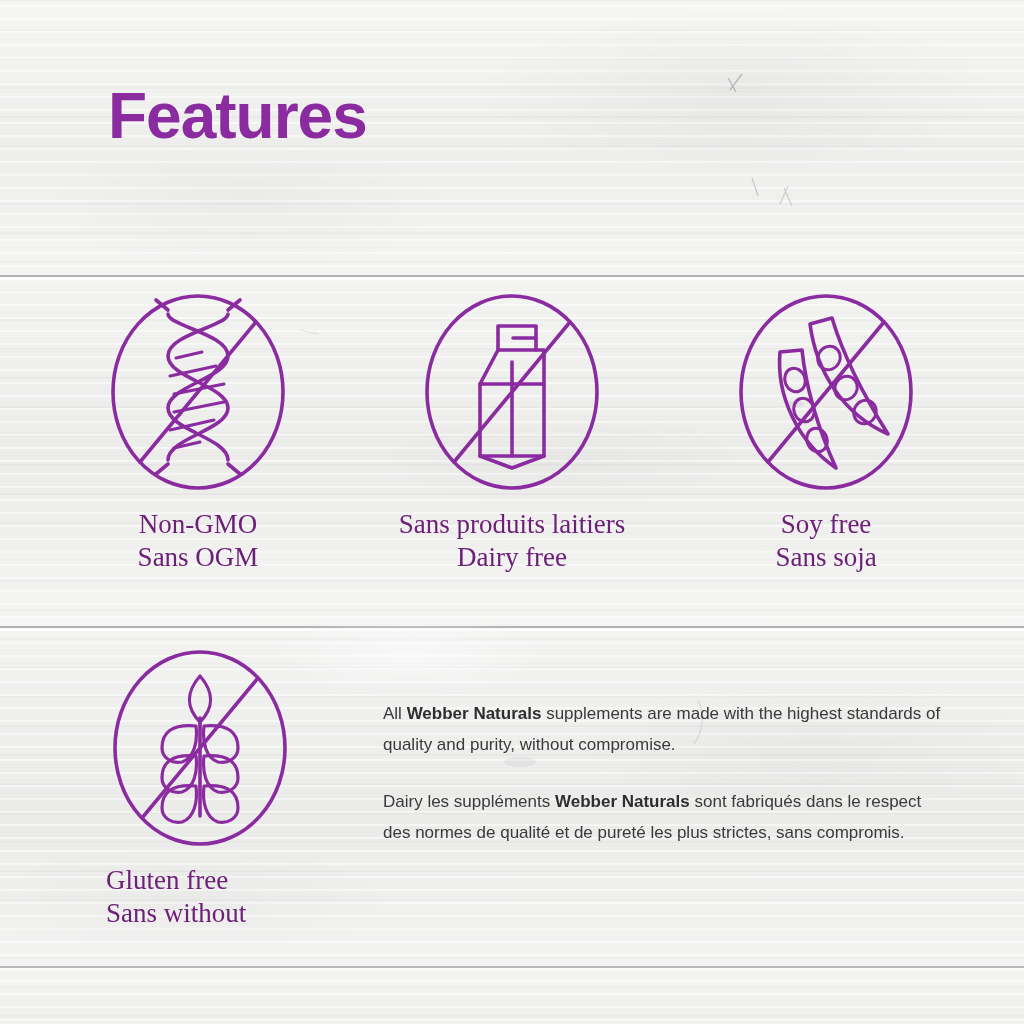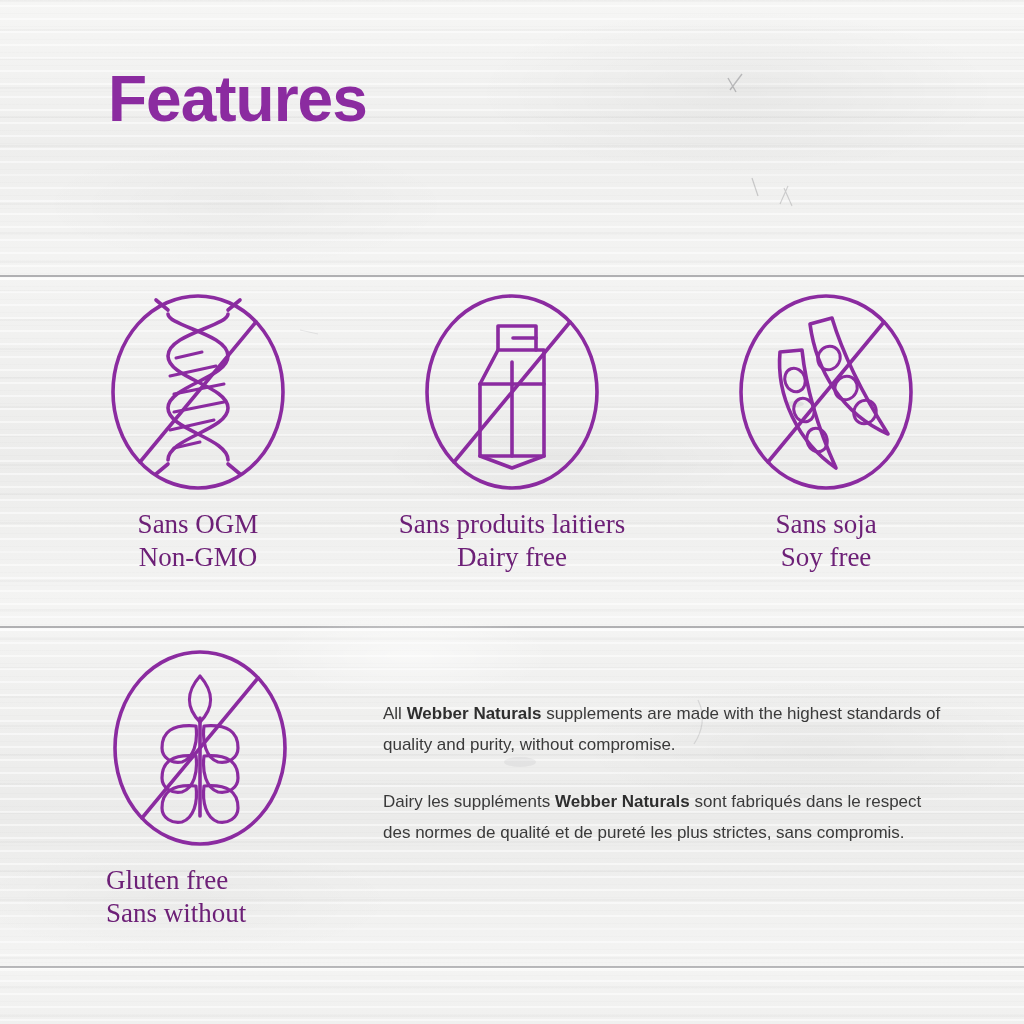--- a/index.html
+++ b/index.html
@@ -36,21 +36,21 @@
       radial-gradient(ellipse 380px 120px at 72% 9%, rgba(0,0,0,.035), rgba(0,0,0,0) 70%),
       radial-gradient(ellipse 300px 90px at 24% 20%, rgba(0,0,0,.025), rgba(0,0,0,0) 70%),
       radial-gradient(ellipse 260px 70px at 55% 45%, rgba(0,0,0,.022), rgba(0,0,0,0) 72%),
       radial-gradient(ellipse 340px 95px at 80% 73%, rgba(0,0,0,.028), rgba(0,0,0,0) 72%),
       radial-gradient(ellipse 300px 80px at 18% 88%, rgba(0,0,0,.022), rgba(0,0,0,0) 72%),
       radial-gradient(ellipse 200px 60px at 40% 64%, rgba(255,255,255,.5), rgba(255,255,255,0) 72%);
   }
   #knots{position:absolute;inset:0;pointer-events:none;}
 
   
-  .heading{position:absolute;left:108px;top:62px;}
+  .heading{position:absolute;left:108px;top:79px;}
   .heading div{
     color:#8B2BA0;font-weight:700;letter-spacing:-1px;
     font-family:"Liberation Sans", sans-serif;
   }
   .h-line1{font-size:64px;line-height:74px;}
   .h-line2{font-size:68px;line-height:78px;}
 
   
   .row-top{position:absolute;left:0;top:292px;width:1024px;}
   .feature{position:absolute;text-align:center;}
@@ -108,22 +108,22 @@
           <line x1="70" y1="120" x2="120" y2="110" stroke-width="3"></line>
           <line x1="70" y1="102" x2="120" y2="92" stroke-width="3"></line>
           <line x1="66" y1="84" x2="112" y2="74" stroke-width="3"></line>
           <line x1="72" y1="66" x2="98" y2="60" stroke-width="3"></line>
 
           <path d="M64 172 L52 182 M124 172 L136 182"></path>
           <path d="M64 18 L52 8 M124 18 L136 8"></path>
         </g>
       </svg>
       <div class="feat-label">
+        <div>Non-GMO</div>
         <div>Sans OGM</div>
-        <div>Non-GMO</div>
       </div>
     </div>
 
     <div class="feature" style="left:379px;top:0;width:266px;">
       <svg class="feat-icon" width="188" height="200" viewBox="0 0 188 200">
         <g fill="none" stroke="#8B2BA0" stroke-width="3.6" stroke-linecap="round" stroke-linejoin="round">
           <ellipse cx="94" cy="100" rx="85" ry="96"></ellipse>
           <line x1="36" y1="170" x2="152" y2="30"></line>
 
           <path d="M62 92 L62 164 L126 164 L126 92 Z"></path>
@@ -155,22 +155,22 @@
           <ellipse cx="72" cy="118" rx="10" ry="12" transform="rotate(-20 72 118)" stroke-width="3"></ellipse>
           <ellipse cx="85" cy="148" rx="10" ry="12" transform="rotate(-20 85 148)" stroke-width="3"></ellipse>
 
           <path d="M78 32 C 84 78, 110 122, 156 142 C 132 104, 112 66, 100 26 Z"></path>
           <ellipse cx="97" cy="66" rx="11" ry="12" transform="rotate(28 97 66)" stroke-width="3"></ellipse>
           <ellipse cx="114" cy="96" rx="11" ry="12" transform="rotate(28 114 96)" stroke-width="3"></ellipse>
           <ellipse cx="133" cy="120" rx="11" ry="12" transform="rotate(28 133 120)" stroke-width="3"></ellipse>
         </g>
       </svg>
       <div class="feat-label">
+        <div>Soy free</div>
         <div>Sans soja</div>
-        <div>Soy free</div>
       </div>
     </div>
 
   </div>
 
   <div class="row-bottom">
 
     <div class="gluten">
       <svg class="feat-icon" width="188" height="200" viewBox="0 0 188 200">
         <g fill="none" stroke="#8B2BA0" stroke-width="3.6" stroke-linecap="round" stroke-linejoin="round">

